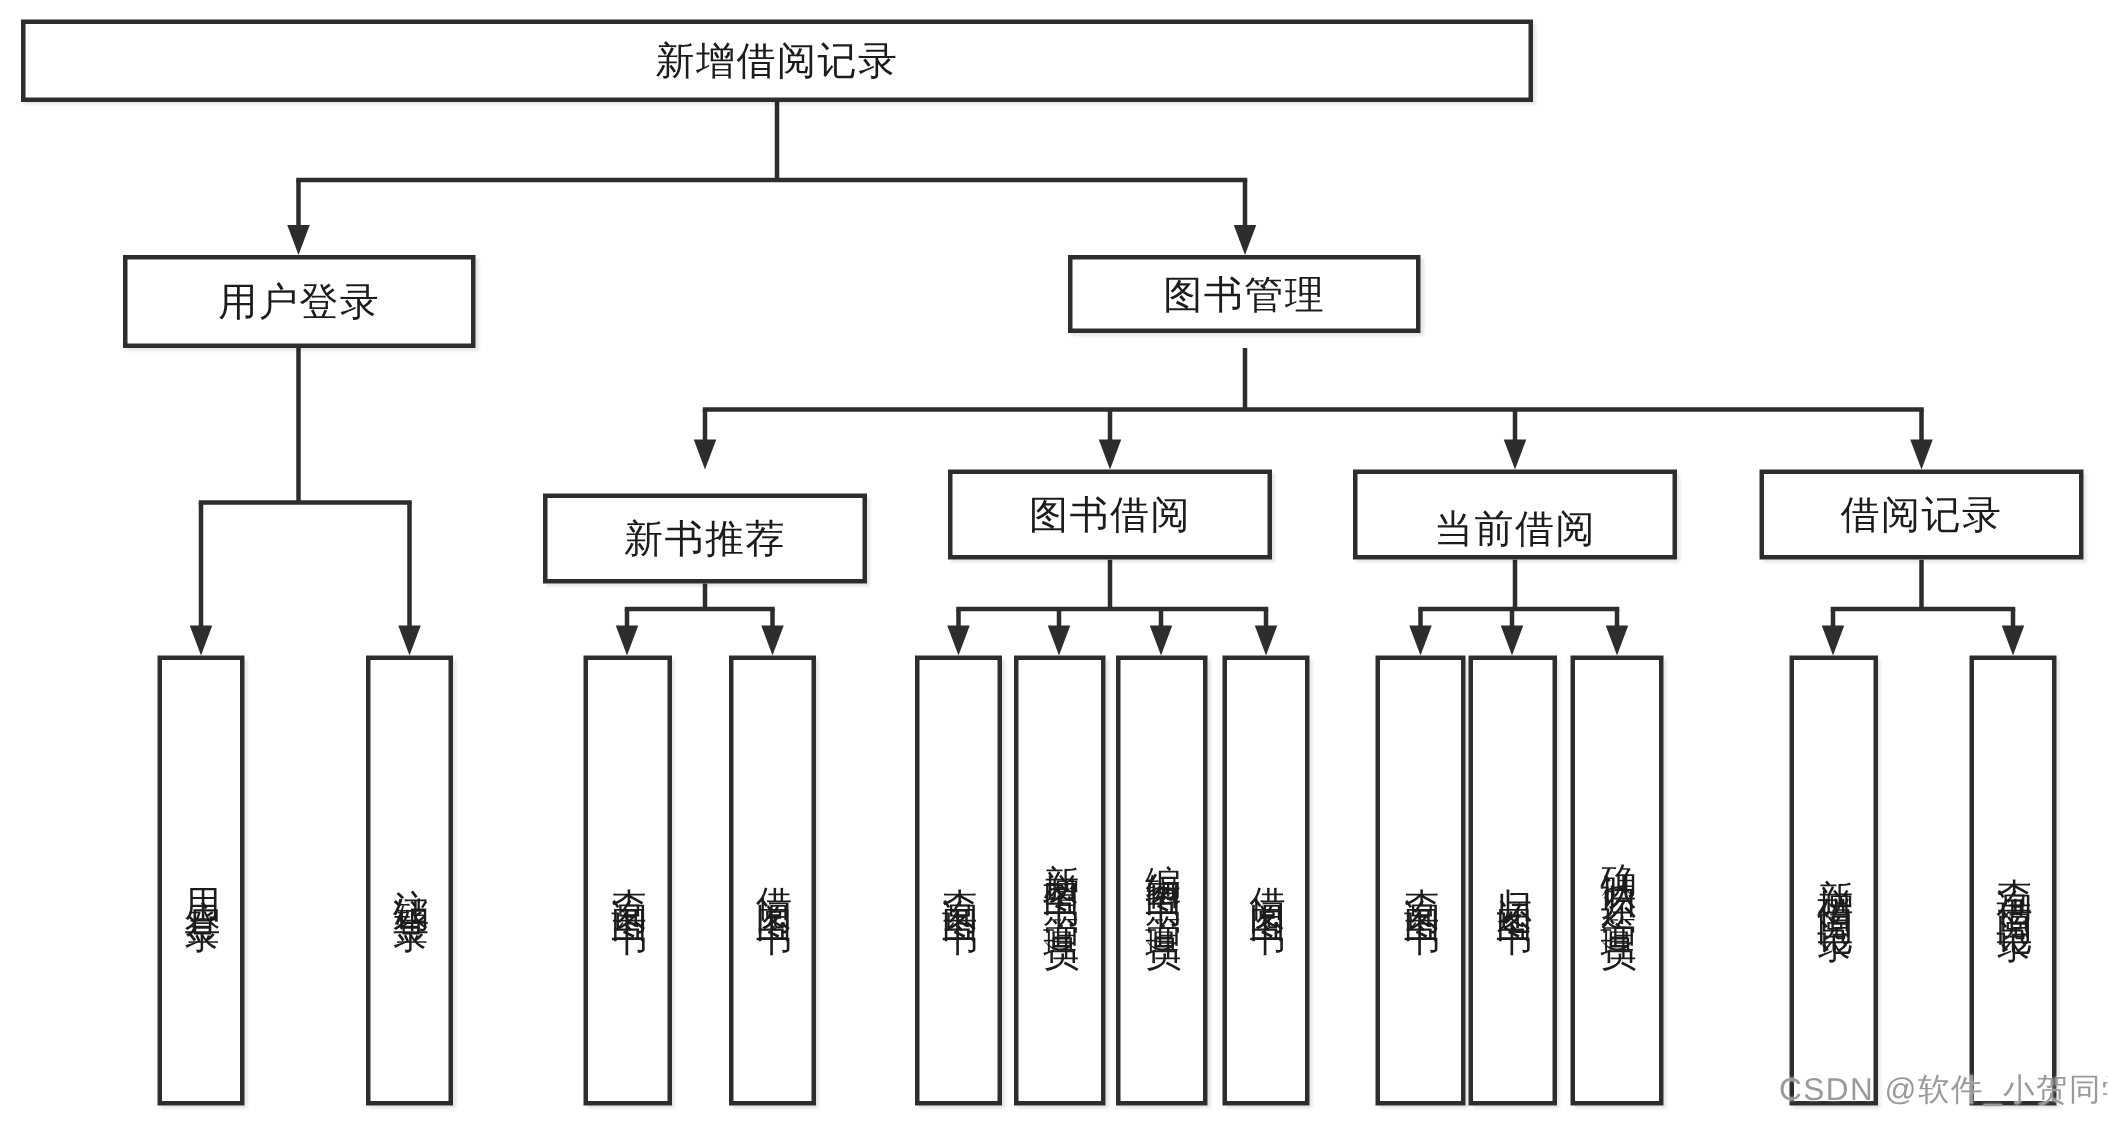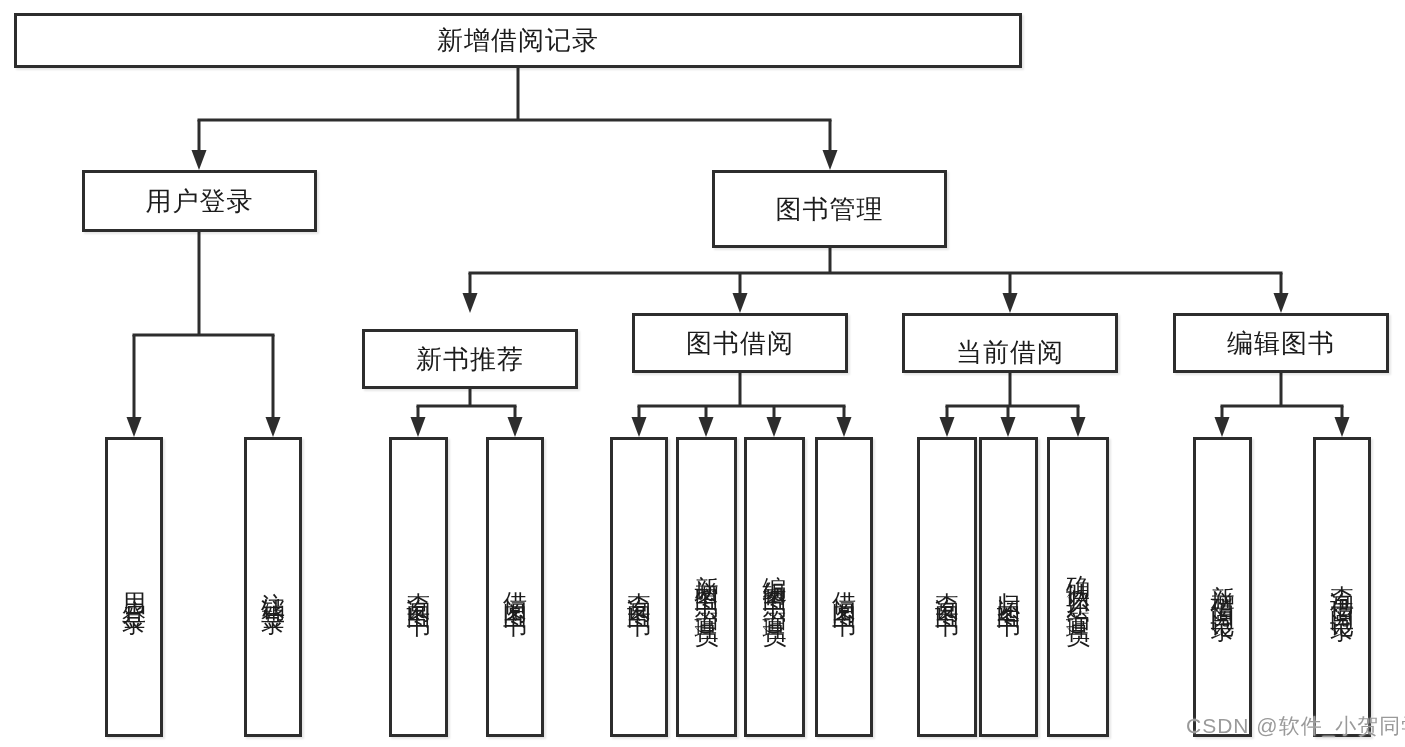--- a/index.html
+++ b/index.html
@@ -88,35 +88,35 @@
       <polygon points="1334.5,417 1349.5,417 1342,437" fill="#2d2d2d"></polygon>
     </svg>
 
   <div class="node horiz title" style="left: 14px; top: 13px; width: 1008px; height: 55px; border-color: rgb(45, 45, 45); background: rgb(255, 255, 255); color: rgb(28, 28, 28);">
     <span class="lbl">新增借阅记录</span>
   </div>
 
   <div class="node horiz" style="left: 82px; top: 170px; width: 235px; height: 62px; border-color: rgb(45, 45, 45); background: rgb(255, 255, 255); color: rgb(28, 28, 28);">
     <span class="lbl">用户登录</span>
   </div>
-  <div class="node horiz" style="left: 712px; top: 170px; width: 235px; height: 78px; border-color: rgb(45, 45, 45); background: rgb(255, 255, 255); color: rgb(28, 28, 28);">
+  <div class="node horiz" style="left: 712px; top: 170px; width: 235px; height: 52px; border-color: rgb(45, 45, 45); background: rgb(255, 255, 255); color: rgb(28, 28, 28);">
     <span class="lbl">图书管理</span>
   </div>
 
   <div class="node horiz" style="left: 362px; top: 329px; width: 216px; height: 60px; border-color: rgb(45, 45, 45); background: rgb(255, 255, 255); color: rgb(28, 28, 28);">
     <span class="lbl">新书推荐</span>
   </div>
   <div class="node horiz" style="left: 632px; top: 313px; width: 216px; height: 60px; border-color: rgb(45, 45, 45); background: rgb(255, 255, 255); color: rgb(28, 28, 28); text-align: right;">
     <span class="lbl">图书借阅</span>
   </div>
   <div class="node horiz" style="left: 902px; top: 313px; width: 216px; height: 60px; border-color: rgb(45, 45, 45); background: rgb(255, 255, 255); color: rgb(28, 28, 28); align-items: flex-end;">
     <span class="lbl">当前借阅</span>
   </div>
   <div class="node horiz" style="left: 1173px; top: 313px; width: 216px; height: 60px; border-color: rgb(45, 45, 45); background: rgb(255, 255, 255); color: rgb(28, 28, 28);">
-    <span class="lbl">编辑图书</span>
+    <span class="lbl">借阅记录</span>
   </div>
 
   <div class="node vert" style="left: 105px; width: 58px; border-color: rgb(45, 45, 45); background: rgb(255, 255, 255); color: rgb(28, 28, 28);">
     <span class="lbl">用户登录</span>
   </div>
   <div class="node vert" style="left: 244px; width: 58px; border-color: rgb(45, 45, 45); background: rgb(255, 255, 255); color: rgb(28, 28, 28);">
     <span class="lbl">注销登录</span>
   </div>
   <div class="node vert" style="left: 389px; width: 59px; border-color: rgb(45, 45, 45); background: rgb(255, 255, 255); color: rgb(28, 28, 28);">
     <span class="lbl">查询图书</span>

